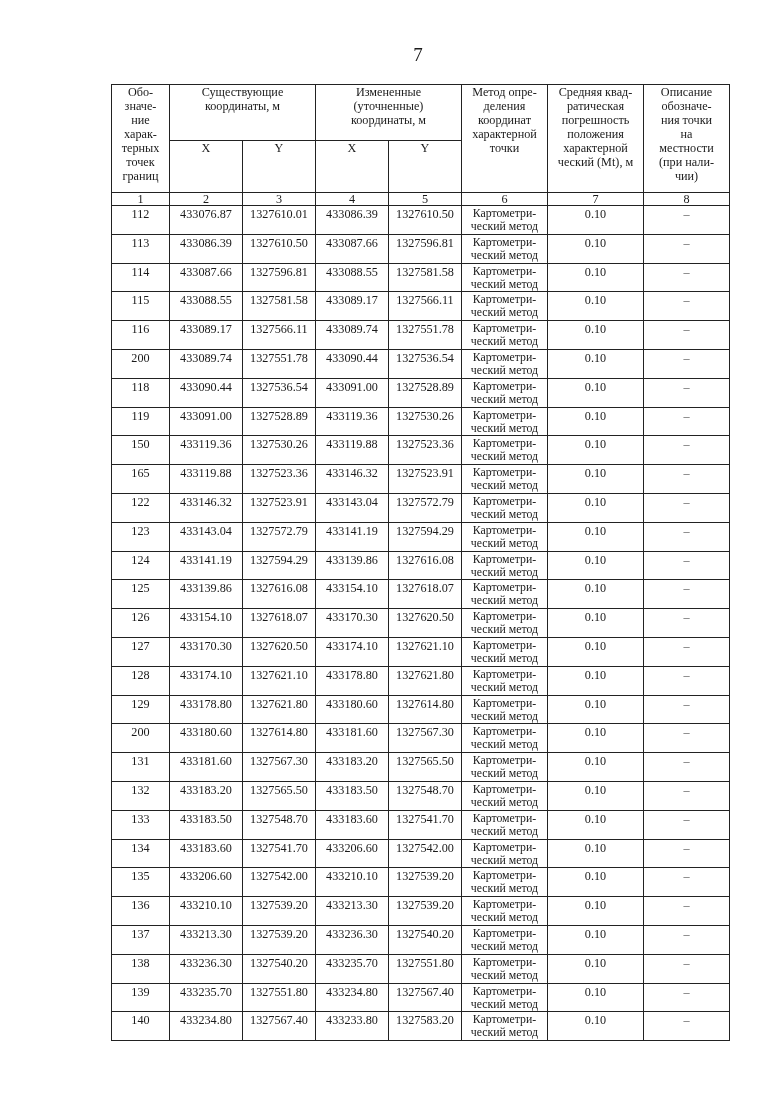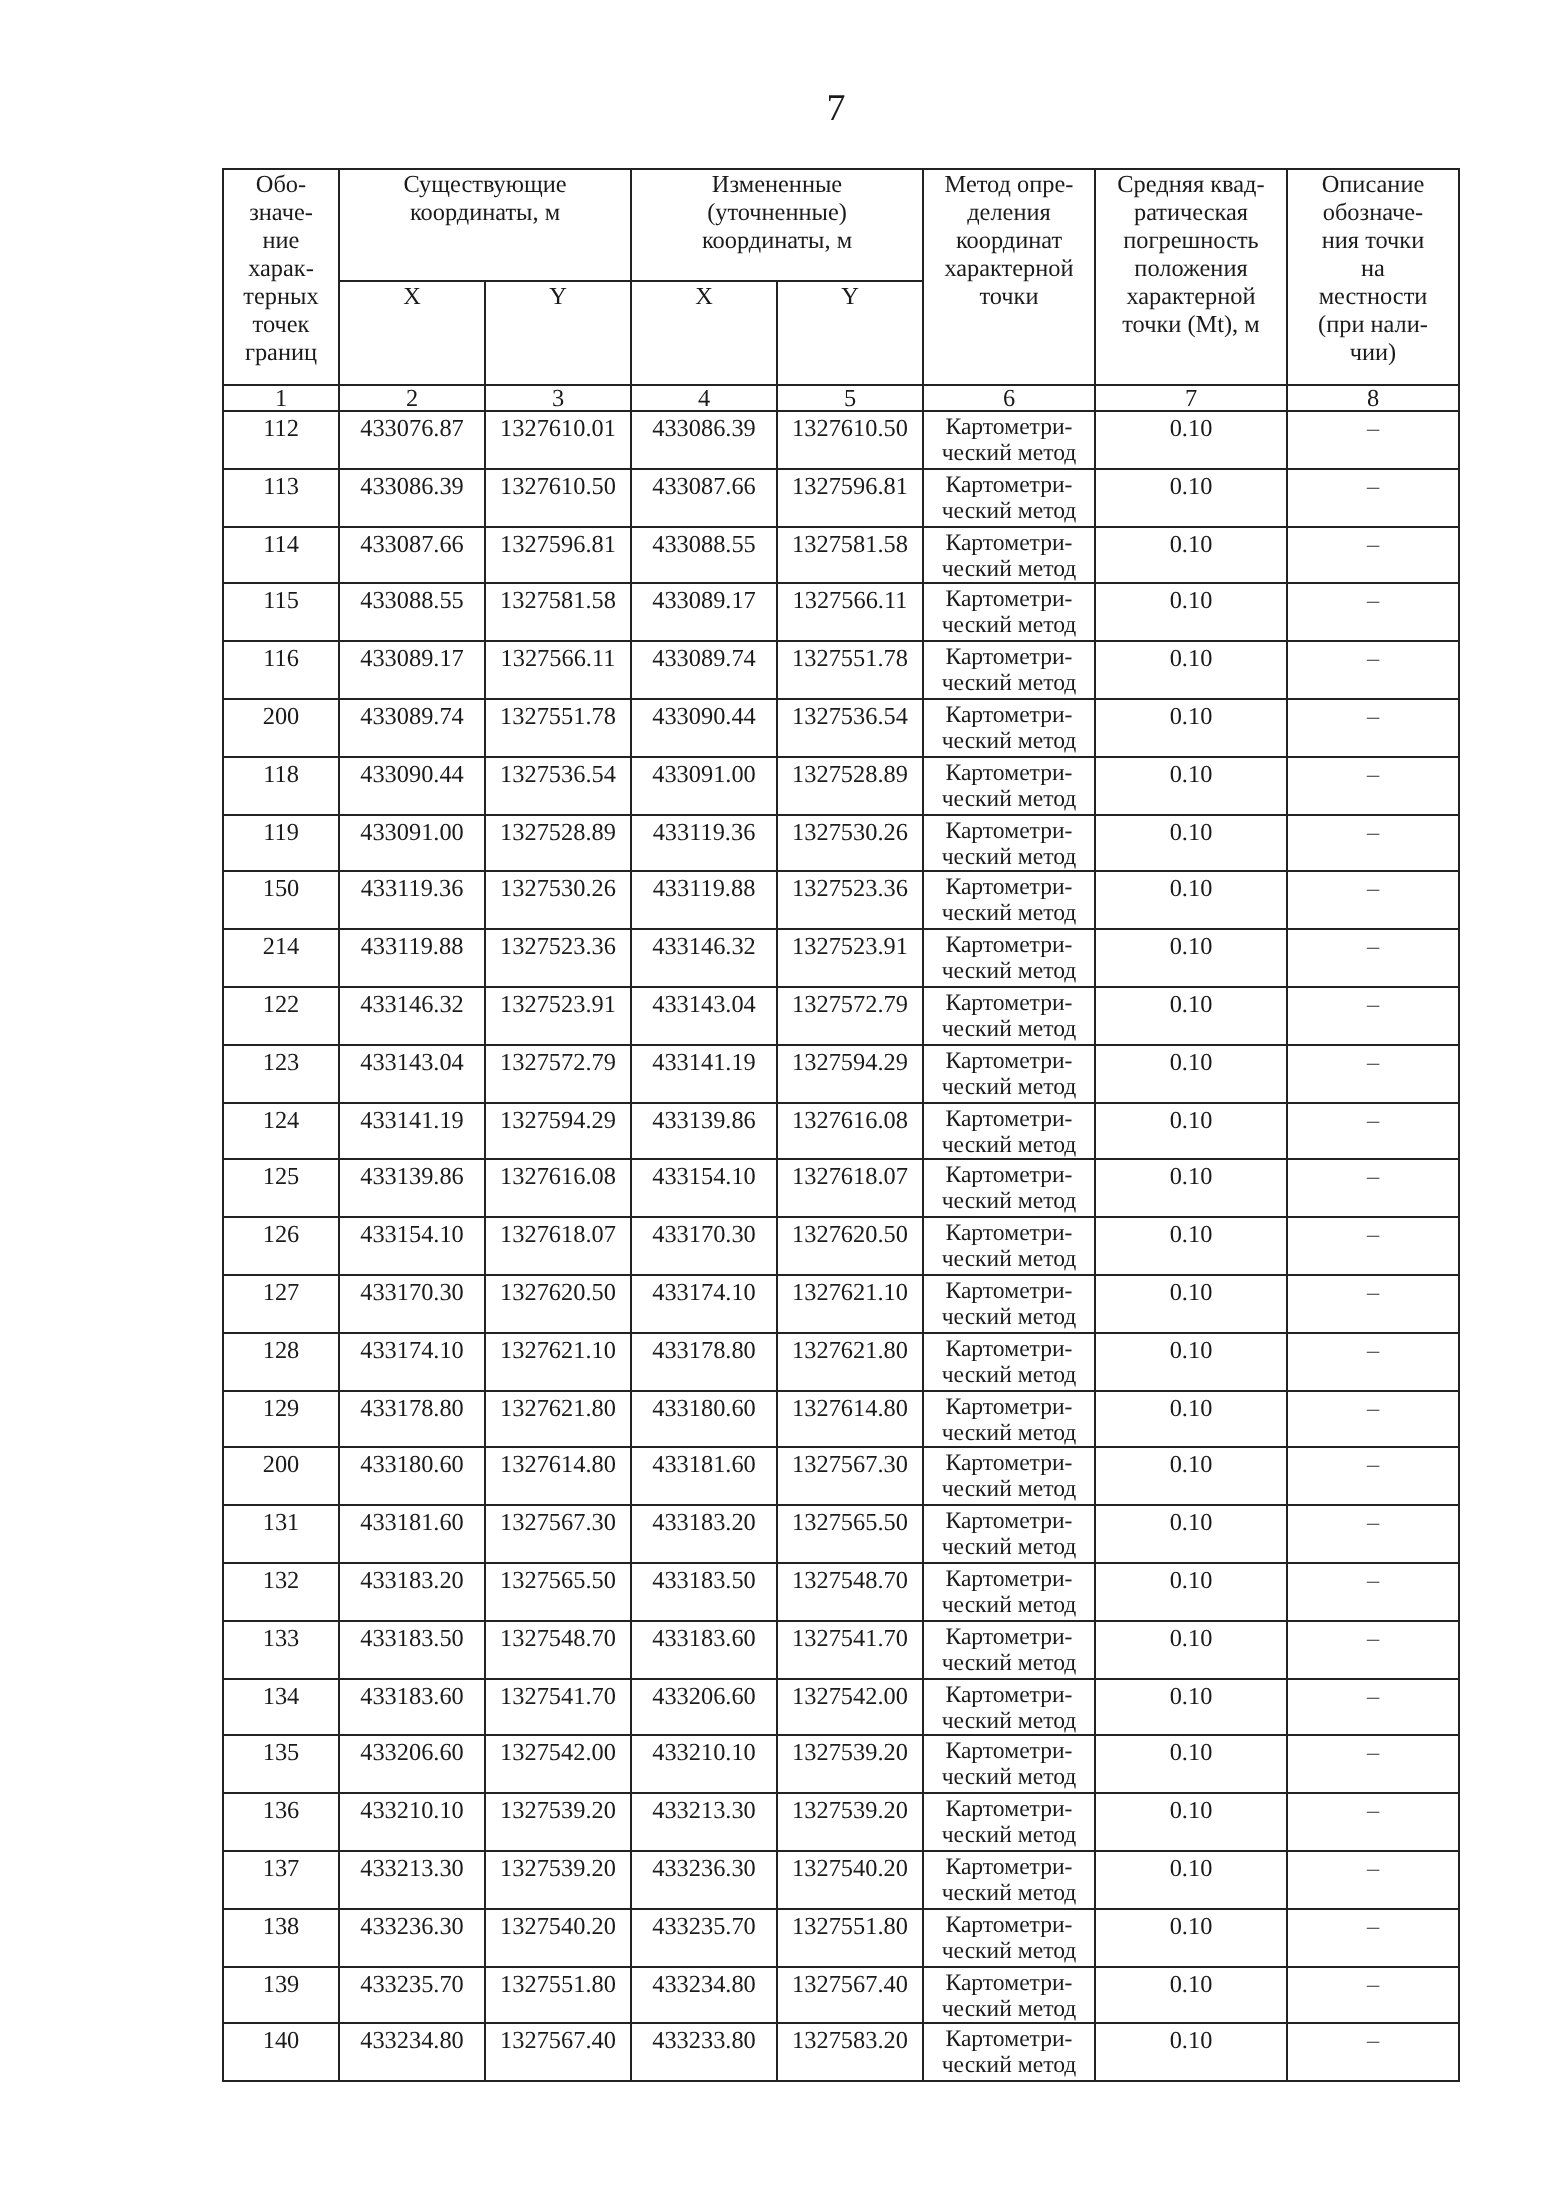--- a/index.html
+++ b/index.html
@@ -53,21 +53,21 @@
       <th class="h" rowspan="2" style="white-space:pre-line">Метод опре-
 деления
 координат
 характерной
 точки</th>
       <th class="h" rowspan="2" style="white-space:pre-line">Средняя квад-
 ратическая
 погрешность
 положения
 характерной
-точки (Mt), м</th>
+ческий (Mt), м</th>
       <th class="h" rowspan="2" style="white-space:pre-line">Описание
 обозначе-
 ния точки
 на
 местности
 (при нали-
 чии)</th>
     </tr>
     <tr style="height:52px">
       <th class="h">X</th>
@@ -180,21 +180,21 @@
         <td>433119.36</td>
         <td>1327530.26</td>
         <td>433119.88</td>
         <td>1327523.36</td>
         <td class="method" style="white-space: pre-line;">Картометри-
 ческий метод</td>
         <td>0.10</td>
         <td class="dash">–</td>
       </tr>
       <tr class="row">
-        <td>214</td>
+        <td>165</td>
         <td>433119.88</td>
         <td>1327523.36</td>
         <td>433146.32</td>
         <td>1327523.91</td>
         <td class="method" style="white-space: pre-line;">Картометри-
 ческий метод</td>
         <td>0.10</td>
         <td class="dash">–</td>
       </tr>
       <tr class="row">

